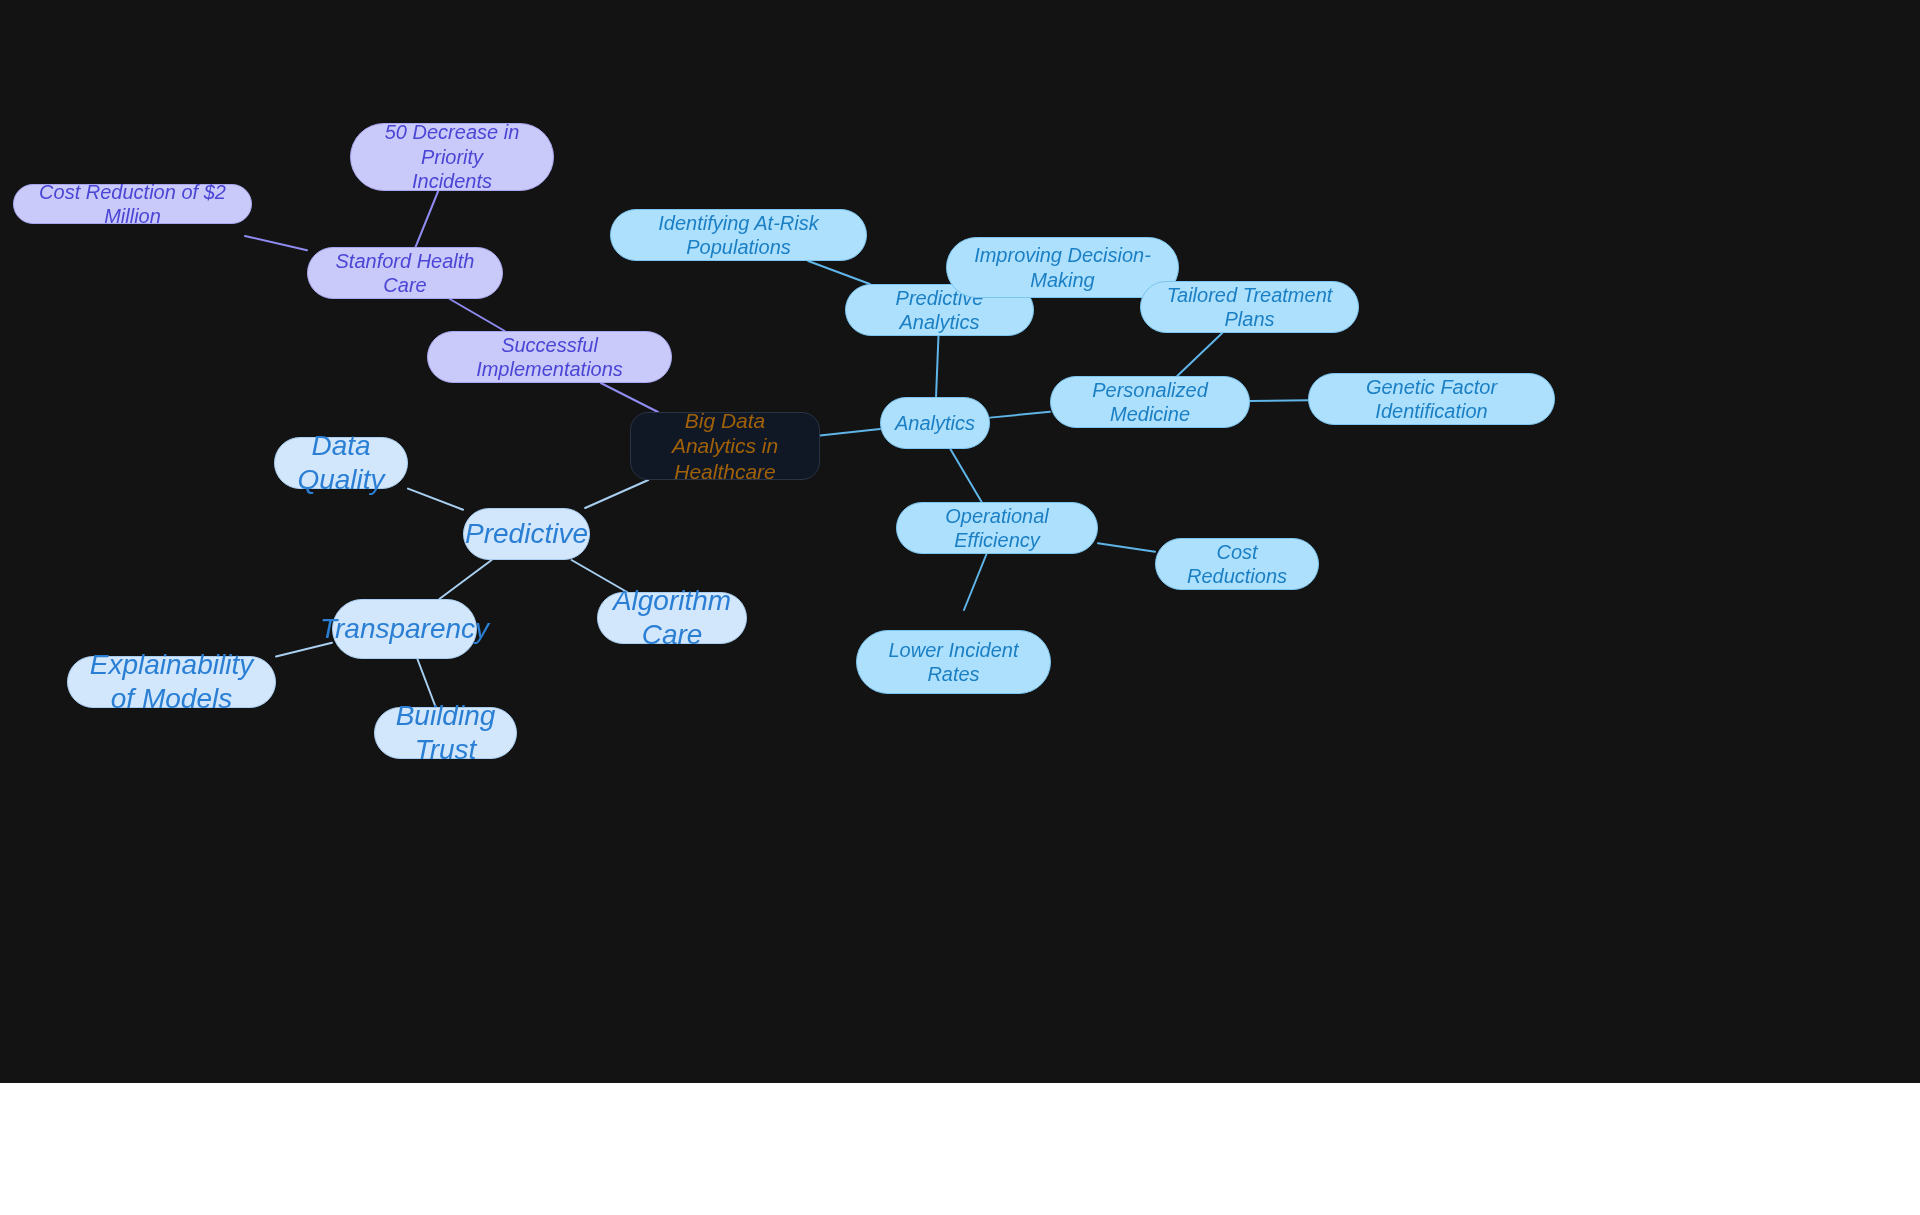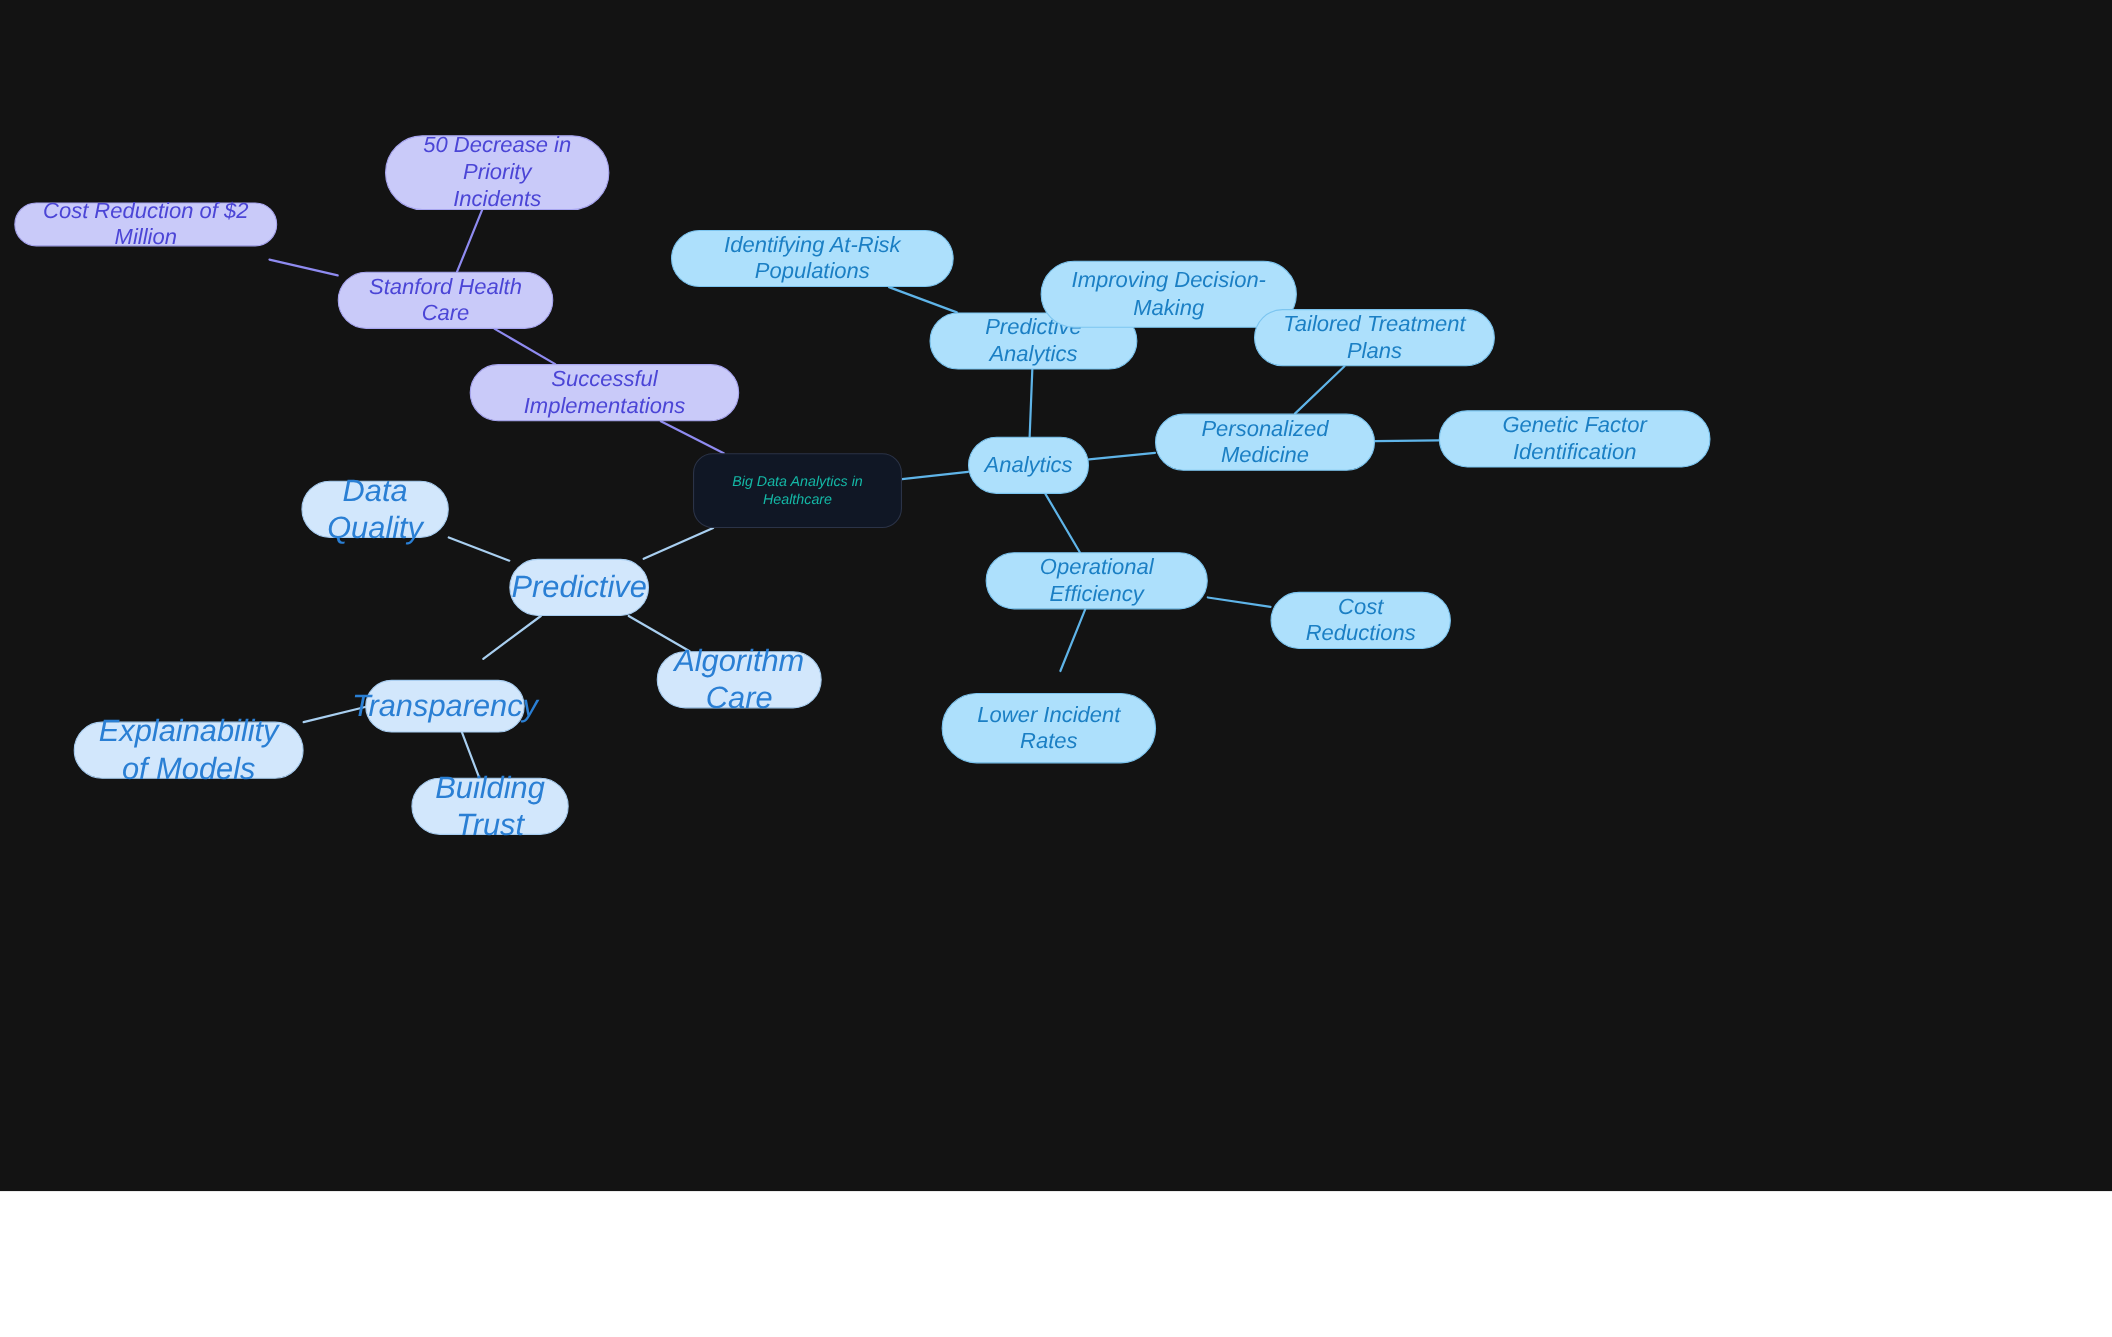--- a/index.html
+++ b/index.html
@@ -45,25 +45,25 @@
     justify-content: center;
     text-align: center;
     border-radius: 999px;
     line-height: 1.22;
     white-space: pre-line;
     padding: 0 18px;
     font-style: italic;
   }
   .node.root {
     background: #101725;
-    color: #14b8a6;
+    color: #a16207;
     border: 1px solid #2b3murky;
     border: 1px solid #2b3347;
     border-radius: 18px;
-    font-size: 13px;
+    font-size: 21px;
   }
   .node.blue-mid {
     background: #ade0fc;
     color: #1b7fc4;
     border: 1px solid #7cc5f0;
     font-size: 20px;
   }
   .node.blue-light {
     background: #d2e7fc;
     color: #2a7fd4;
@@ -117,21 +117,21 @@
         <div class="node root" style="left: 630px; top: 412px; width: 190px; height: 68px;">Big Data Analytics in
 Healthcare</div>
         <div class="node purple" style="left: 427px; top: 331px; width: 245px; height: 52px;">Successful Implementations</div>
         <div class="node purple" style="left: 307px; top: 247px; width: 196px; height: 52px;">Stanford Health Care</div>
         <div class="node purple" style="left: 13px; top: 184px; width: 239px; height: 40px;">Cost Reduction of $2 Million</div>
         <div class="node purple" style="left: 350px; top: 123px; width: 204px; height: 68px;">50 Decrease in Priority
 Incidents</div>
         <div class="node blue-light" style="left: 463px; top: 508px; width: 127px; height: 52px;">Predictive</div>
         <div class="node blue-light" style="left: 274px; top: 437px; width: 134px; height: 52px;">Data Quality</div>
         <div class="node blue-light" style="left: 597px; top: 592px; width: 150px; height: 52px;">Algorithm Care</div>
-        <div class="node blue-light" style="left: 332px; top: 599px; width: 145px; height: 48px; margin-top: 19px;">Transparency</div>
+        <div class="node blue-light" style="left: 332px; top: 599px; width: 145px; height: 60px;">Transparency</div>
         <div class="node blue-light" style="left: 67px; top: 656px; width: 209px; height: 52px;">Explainability of Models</div>
         <div class="node blue-light" style="left: 374px; top: 707px; width: 143px; height: 52px;">Building Trust</div>
         <div class="node blue-mid" style="left: 880px; top: 397px; width: 110px; height: 52px;">Analytics</div>
         <div class="node blue-mid" style="left: 845px; top: 284px; width: 189px; height: 52px;">Predictive Analytics</div>
         <div class="node blue-mid" style="left: 610px; top: 209px; width: 257px; height: 52px;">Identifying At-Risk Populations</div>
         <div class="node blue-mid" style="left: 946px; top: 191px; width: 233px; height: 61px; margin-top: 46px;">Improving Decision-Making</div>
         <div class="node blue-mid" style="left: 1050px; top: 376px; width: 200px; height: 52px;">Personalized Medicine</div>
         <div class="node blue-mid" style="left: 1140px; top: 281px; width: 219px; height: 52px;">Tailored Treatment Plans</div>
         <div class="node blue-mid" style="left: 1308px; top: 373px; width: 247px; height: 52px;">Genetic Factor Identification</div>
         <div class="node blue-mid" style="left: 896px; top: 502px; width: 202px; height: 52px;">Operational Efficiency</div>

